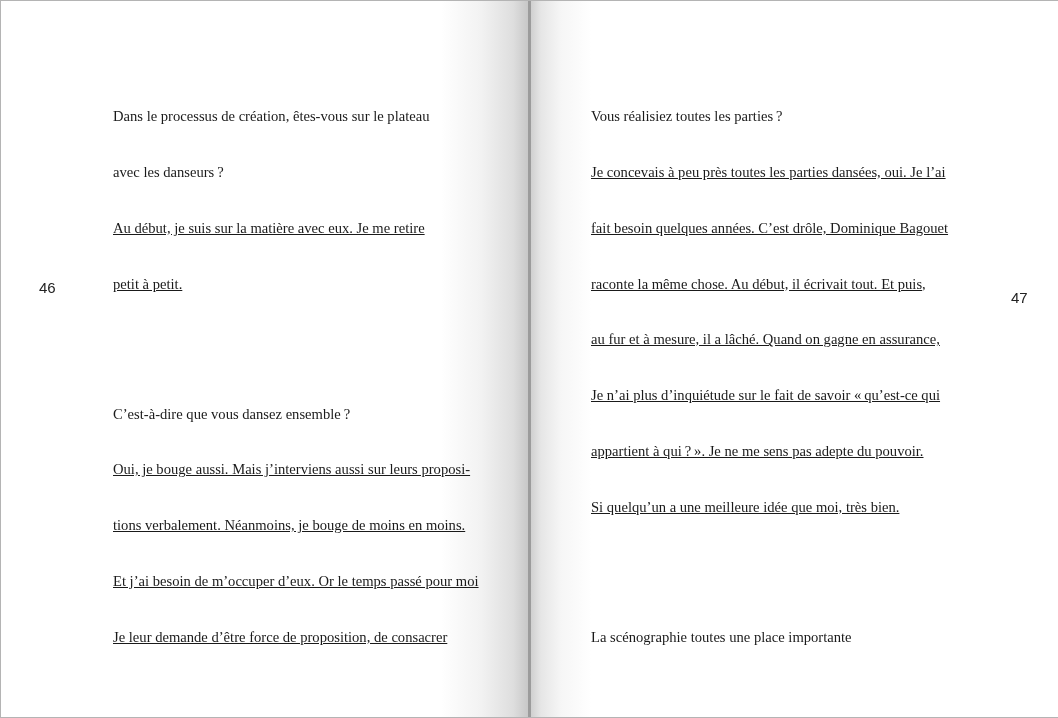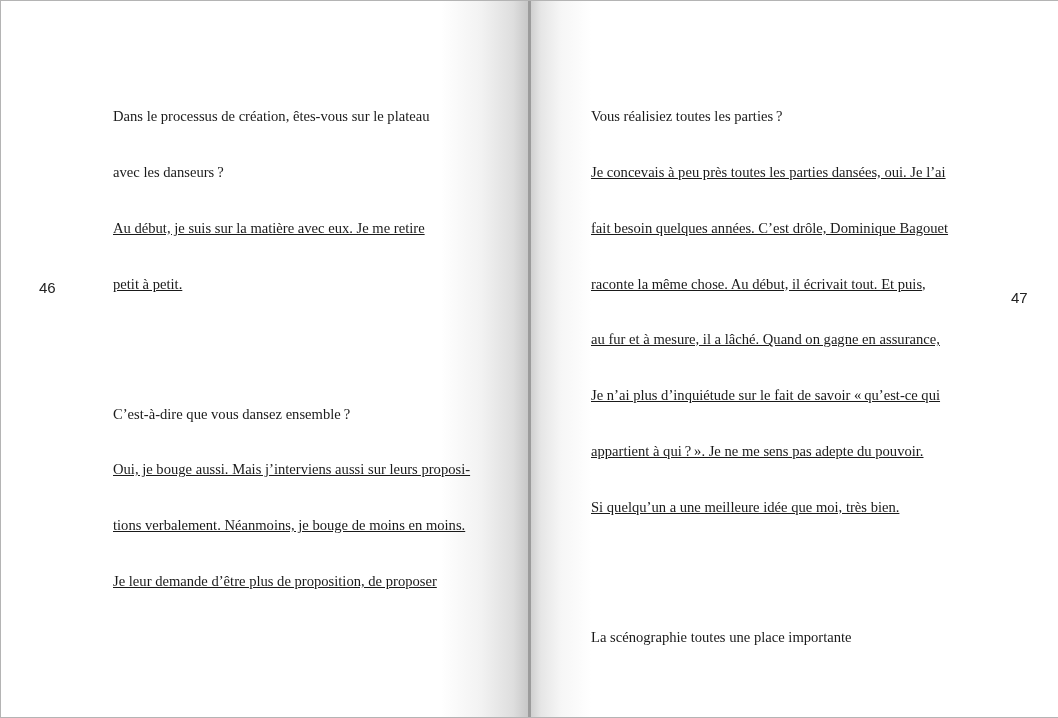--- a/index.html
+++ b/index.html
@@ -55,21 +55,22 @@
   <div class="text text-left">
     <span class="q">Dans le processus de création, êtes-vous sur le plateau</span>
     <span class="q">avec les danseurs ?</span>
     <span class="line">Au début, je suis sur la matière avec eux. Je me retire</span>
     <span class="line">petit à petit.</span>
     <span class="gap"></span>
 
     <span class="q">C’est-à-dire que vous dansez ensemble ?</span>
     <span class="line">Oui, je bouge aussi. Mais j’interviens aussi sur leurs proposi-</span>
     <span class="line">tions verbalement. Néanmoins, je bouge de moins en moins.</span>
-    <span class="line">Je leur demande d’être plus de proposition, de proposer</span>
+    <span class="line">Et j’ai besoin de m’occuper d’eux. Or le temps passé pour moi</span>
+    <span class="line">Je leur demande d’être force de proposition, de consacrer</span>
     
     
     
     
     
     
     
     
     
 

